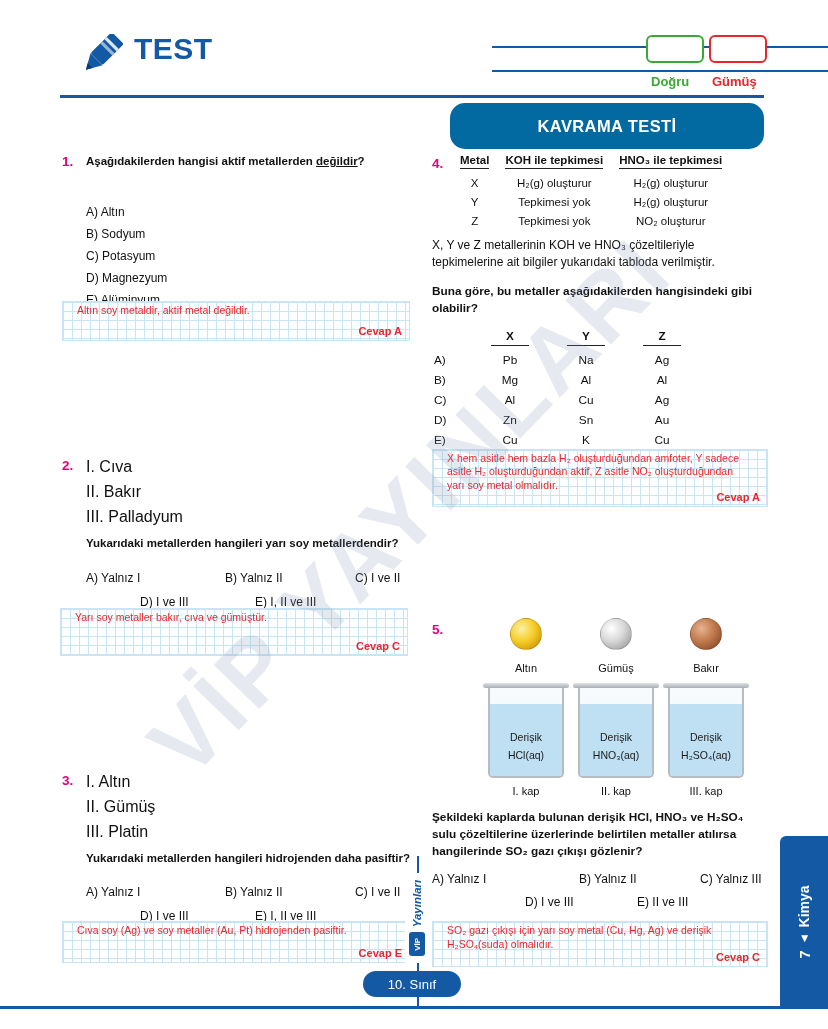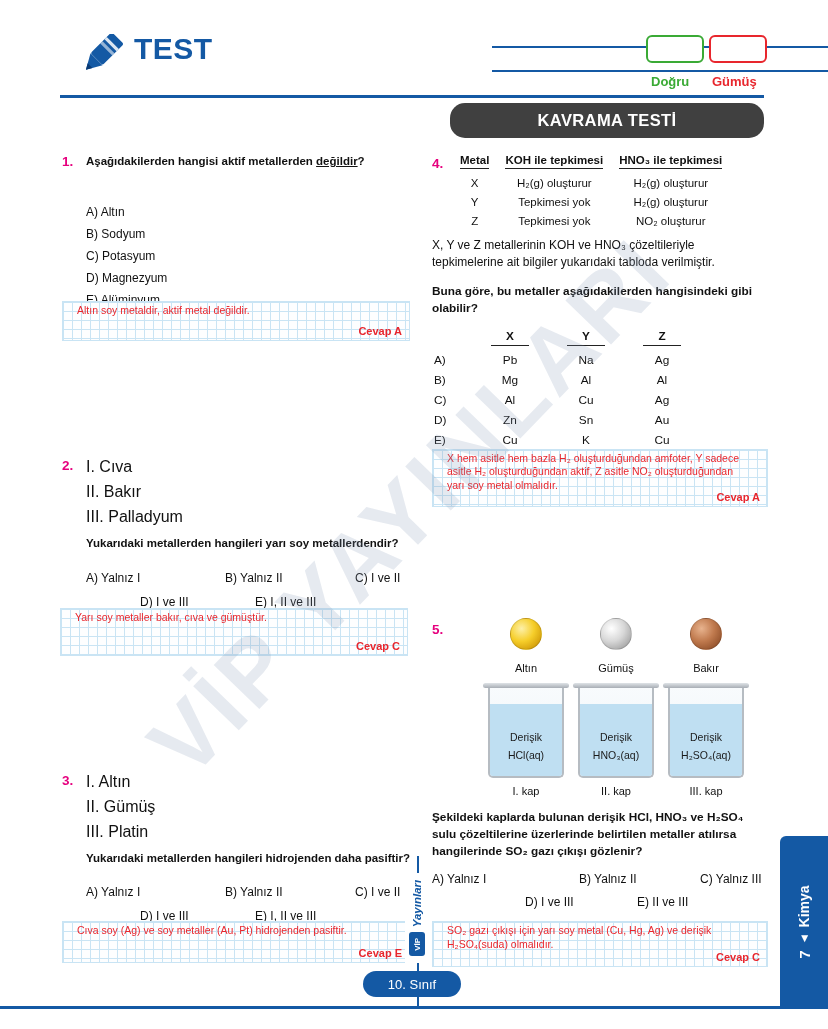--- a/index.html
+++ b/index.html
@@ -12,21 +12,21 @@
 .logo-text{font-size:30px;font-weight:700;color:#1459a4;letter-spacing:.5px;line-height:1}
 .score-line{position:absolute;left:492px;width:336px;height:2px;background:#1459a4}
 .l1{top:46px}.l2{top:70px}
 .score-box{position:absolute;top:35px;width:58px;height:28px;border-radius:6px;background:#fff;z-index:2}
 .box-green{left:646px;border:2px solid #3aaa35}
 .box-red{left:709px;border:2px solid #e8262d}
 .score-label{position:absolute;top:74px;font-size:13px;font-weight:700;z-index:2}
 .lab-green{left:651px;color:#3aaa35}
 .lab-red{left:712px;color:#e8262d}
 .header-rule{position:absolute;left:60px;top:95px;width:704px;height:2.5px;background:#1459a4}
-.banner{position:absolute;left:450px;top:103px;width:314px;height:35px;background:#404040;border-radius:15px;
+.banner{position:absolute;left:450px;top:103px;width:314px;height:46px;background:#0369a1;border-radius:15px;
   color:#fff;font-weight:700;font-size:16.5px;letter-spacing:.4px;display:flex;align-items:center;justify-content:center}
 
 
 .q{position:absolute}
 .qnum{position:absolute;left:0;top:0;color:#e6007e;font-weight:700;font-size:13.5px}
 .qtext{position:absolute;left:24px;font-weight:700;font-size:11.5px;color:#111}
 .nowrap{white-space:nowrap}
 .und{text-decoration:underline}
 .opt{position:absolute;left:24px;font-size:12px;white-space:nowrap}
 .item{position:absolute;left:24px;font-size:16px;white-space:nowrap}

